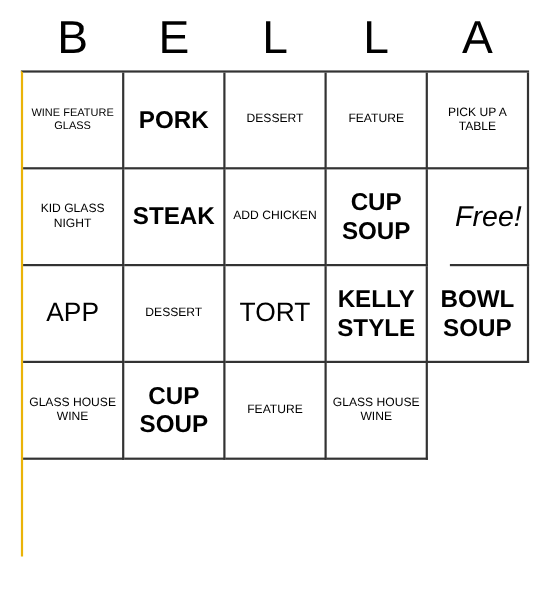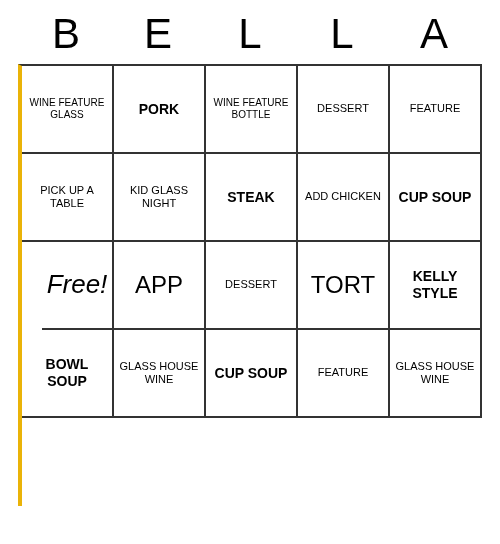--- a/index.html
+++ b/index.html
@@ -24,37 +24,37 @@
     .title-letter {
       font-size: 42px;
       font-weight: normal;
       width: 92px;
       text-align: center;
     }
     .bingo-grid {
       display: grid;
       grid-template-columns: repeat(5, 92px);
       grid-template-rows: repeat(5, 88px);
-      border-left: 4px solid #eab308;
+      border-left: 2px solid #eab308;
       border-top: 2px solid #333;
     }
     .cell {
       border-right: 2px solid #333;
       border-bottom: 2px solid #333;
       display: flex;
       align-items: center;
       justify-content: center;
       text-align: center;
       padding: 4px;
       font-size: 11px;
       font-weight: normal;
       line-height: 1.2;
     }
     .cell.large {
-      font-size: 14px;
+      font-size: 22px;
       font-weight: bold;
     }
     .cell.xlarge {
       font-size: 24px;
       font-weight: normal;
     }
     .cell.free {
       font-size: 26px;
       font-style: italic;
       margin-left: 20px;
@@ -70,21 +70,20 @@
 <span class="title-letter">B</span>
     <span class="title-letter">E</span>
     <span class="title-letter">L</span>
     <span class="title-letter">L</span>
     <span class="title-letter">A</span>
   </div>
 
 <div class="bingo-grid">
 <div class="cell small">WINE FEATURE GLASS</div>
     <div class="cell large">PORK</div>
-    <div class="cell small">WINE FEATURE BOTTLE</div>
     <div class="cell">DESSERT</div>
     <div class="cell">FEATURE</div>
     <div class="cell">PICK UP A TABLE</div>
     <div class="cell">KID GLASS NIGHT</div>
     <div class="cell large">STEAK</div>
     <div class="cell">ADD CHICKEN</div>
     <div class="cell large">CUP SOUP</div>
     <div class="cell free">Free!</div>
     <div class="cell xlarge">APP</div>
     <div class="cell">DESSERT</div>

